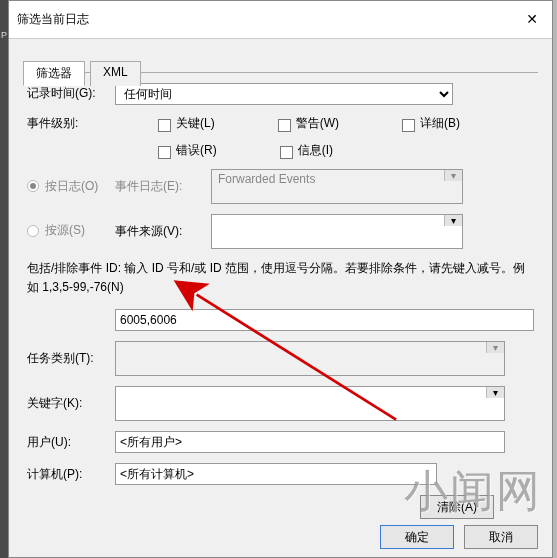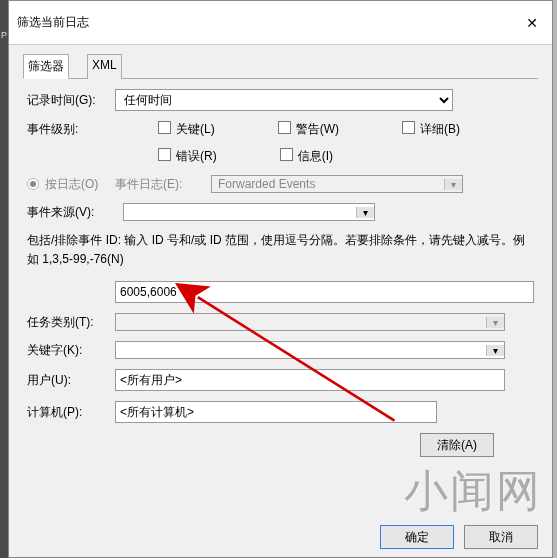--- a/index.html
+++ b/index.html
@@ -43,27 +43,27 @@
     flex: 1;
     padding: 8px 14px 0 14px;
     position: relative;
   }
   .tabs {
     display: flex;
     border-bottom: 1px solid #aaa;
     margin-bottom: 10px;
   }
   .tab {
-    padding: 3px 4px;
+    padding: 3px 12px;
     border: 1px solid #aaa;
     border-bottom: none;
     background: #f0f0f0;
-    margin-right: 18px;
+    margin-right: 5px;
     position: relative;
-    top: 1px;
+    top: 14px;
   }
   .tab.active {
     background: #fff;
     border-bottom: 1px solid #fff;
   }
   .form-area { padding: 0 4px; }
   .row {
     display: flex;
     align-items: center;
     margin-bottom: 10px;
@@ -76,34 +76,34 @@
   .row .controls { flex: 1; display: flex; align-items: center; flex-wrap: wrap; gap: 14px 20px; }
   select, input[type=text] {
     font: inherit;
     height: 22px;
     border: 1px solid #9a9a9a;
     background: #fff;
     padding: 0 4px;
   }
   select { width: 338px; }
   .combo {
-    display: flex; align-items: center;
+    display: flex; align-items: flex-start;
     width: 338px;
-    height: 18px;
+    height: 35px;
     border: 1px solid #9a9a9a;
     background: #fff;
   }
   .combo.disabled { background: #f0f0f0; color: #888; }
   .combo .combo-text { flex: 1; padding: 2px 6px; overflow: hidden; white-space: nowrap; }
   .combo .combo-btn {
     width: 18px; background: #e3e3e3; border-left: 1px solid #bbb;
     display: flex; align-items: center; justify-content: center; font-size: 10px;
   }
   .check {
-    display: inline-flex; align-items: flex-start; gap: 5px; padding-left: 43px;
+    display: inline-flex; align-items: flex-end; gap: 5px; padding-left: 43px;
   }
   .check .box {
     width: 13px; height: 13px; border: 1px solid #777; background: #fff;
   }
   .radio {
     display: inline-flex; align-items: center; gap: 6px;
   }
   .radio .dot {
     width: 12px; height: 12px; border: 1px solid #888; border-radius: 50%; background: #fff;
     display: flex; align-items: center; justify-content: center;
@@ -237,20 +237,26 @@
         <div class="controls">
           <span class="label disabled" style="width:76px;">事件日志(E):</span>
           <div class="combo disabled" style="width:252px;">
             <div class="combo-text">Forwarded Events</div>
             <div class="combo-btn">▾</div>
           </div>
         </div>
       </div>
 
       <div class="row">
+        <div class="label">
+          <span class="radio disabled">
+            <span class="dot"></span>
+            <span>按源(S)</span>
+          </span>
+        </div>
         <div class="controls">
           <span class="label" style="width:76px;">事件来源(V):</span>
           <div class="combo" style="width:252px;">
             <div class="combo-text"></div>
             <div class="combo-btn">▾</div>
           </div>
         </div>
       </div>
 
       <div class="help-text">包括/排除事件 ID: 输入 ID 号和/或 ID 范围，使用逗号分隔。若要排除条件，请先键入减号。例如 1,3,5-99,-76(N)</div>

